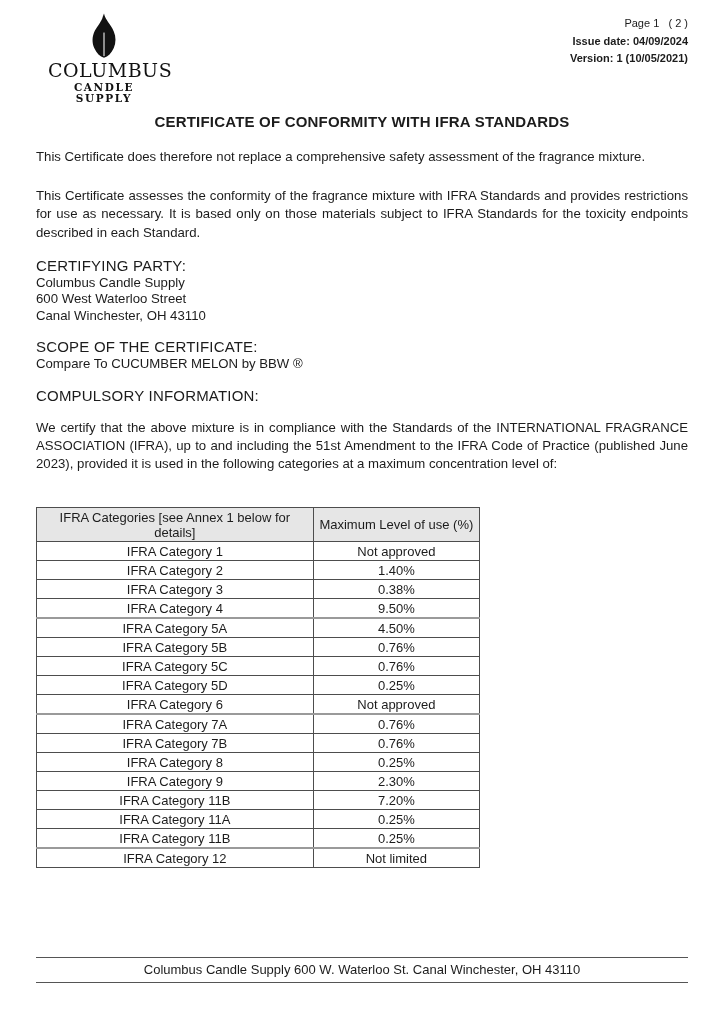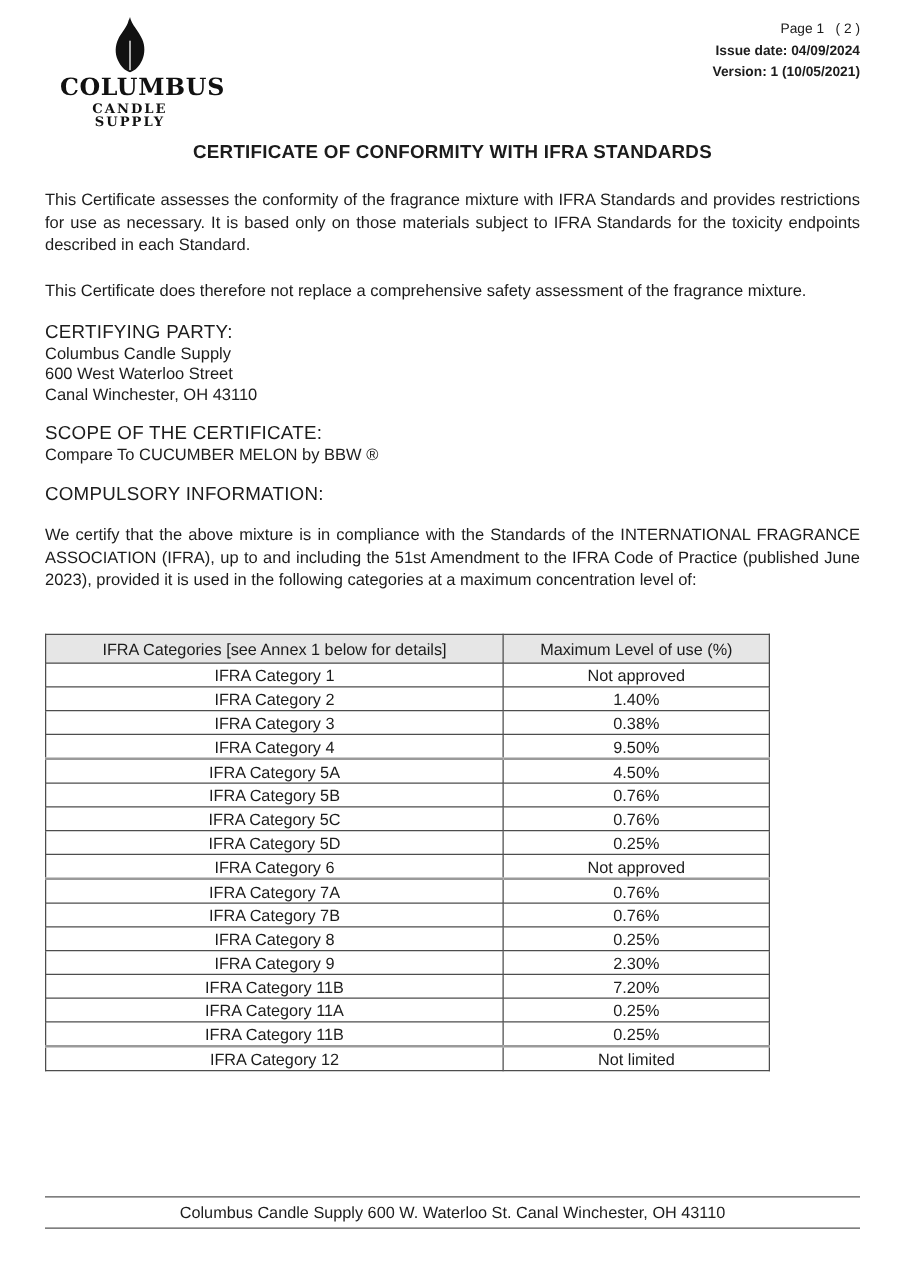--- a/index.html
+++ b/index.html
@@ -24,21 +24,21 @@
   }
   .logo {
     margin-left: 12px;
     width: 112px;
     text-align: center;
     line-height: 1;
   }
   .logo svg { display: block; margin: 0 auto; }
   .logo-name {
     font-family: "DejaVu Serif", "Liberation Serif", serif;
-    font-weight: bold;
+    font-weight: normal;
     font-size: 19px;
     letter-spacing: 0.5px;
     margin-top: 2px;
     color: #111;
   }
   .logo-sub {
     font-family: "DejaVu Serif", "Liberation Serif", serif;
     font-weight: bold;
     font-size: 10.5px;
     letter-spacing: 1.6px;
@@ -76,21 +76,21 @@
   }
   .addr-line, .scope-value {
     font-size: 13.2px;
     line-height: 1.17;
     margin-top: 1px;
   }
   .comp-text { margin-top: 15px; }
   
   table.ifra {
     margin-top: 34px;
-    width: 580px;
+    width: 444px;
     border-collapse: collapse;
     font-size: 13px;
   }
   table.ifra th, table.ifra td {
     border: 1px solid #4d4d4d;
     text-align: center;
     vertical-align: middle;
     font-weight: normal;
     padding: 1.5px 4px;
   }
@@ -131,22 +131,22 @@
     </div>
     <div class="meta">
       <div class="pre">Page 1   ( 2 )</div>
       <div class="bold">Issue date: 04/09/2024</div>
       <div class="bold">Version: 1 (10/05/2021)</div>
     </div>
   </div>
 
   <div class="title">CERTIFICATE OF CONFORMITY WITH IFRA STANDARDS</div>
 
+  <p class="body-text p2">This Certificate does therefore not replace a comprehensive safety assessment of the fragrance mixture.</p>
   <p class="body-text just p1">This Certificate assesses the conformity of the fragrance mixture with IFRA Standards and provides restrictions for use as necessary. It is based only on those materials subject to IFRA Standards for the toxicity endpoints described in each Standard.</p>
-  <p class="body-text p2">This Certificate does therefore not replace a comprehensive safety assessment of the fragrance mixture.</p>
 
   <h2 class="sec">CERTIFYING PARTY:</h2>
   <div class="addr">
     <div class="addr-line">Columbus Candle Supply</div>
     <div class="addr-line">600 West Waterloo Street</div>
     <div class="addr-line">Canal Winchester, OH 43110</div>
   </div>
 
   <h2 class="sec">SCOPE OF THE CERTIFICATE:</h2>
   <div class="scope-value">Compare To CUCUMBER MELON by BBW ®</div>

